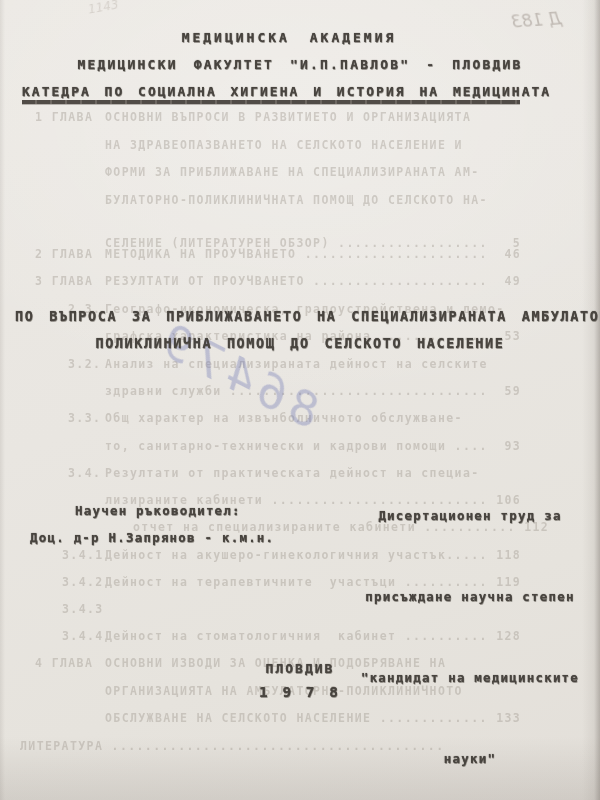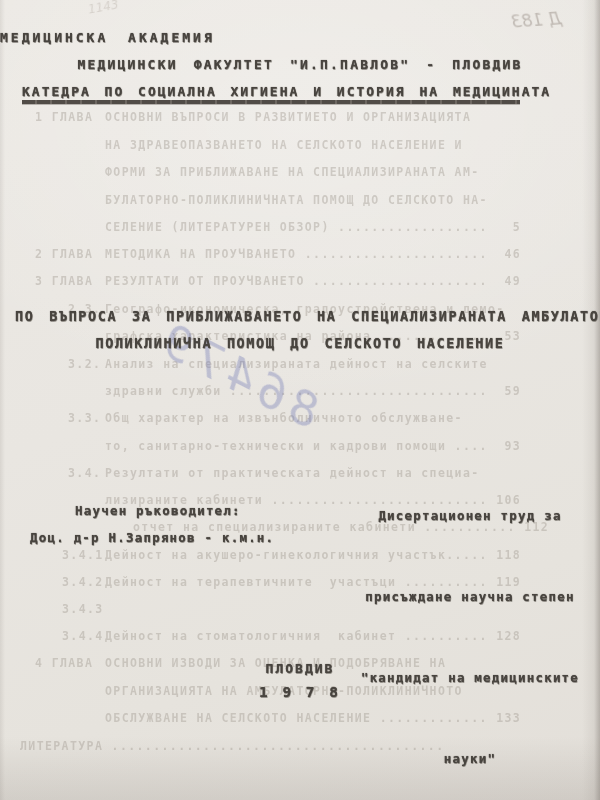--- a/index.html
+++ b/index.html
@@ -15,21 +15,21 @@
       linear-gradient(to left, rgba(120,113,106,.45) 0, rgba(160,154,147,.18) 6px, rgba(0,0,0,0) 18px),
       linear-gradient(to bottom, rgba(0,0,0,0) 92%, rgba(140,133,126,.22) 100%),
       linear-gradient(to right, rgba(150,144,138,.20) 0, rgba(0,0,0,0) 5px),
       linear-gradient(160deg,#ece9e4 0%,#e9e6e1 45%,#e6e3dd 75%,#e3dfd9 100%);
   }
   
   .tw{
     position:absolute;color:#48443f;font-weight:bold;white-space:pre;
     text-shadow:0 0 1px rgba(72,66,60,.85), .5px .5px .6px rgba(72,66,60,.45);
   }
-  .hdr1{top:30px;left:0;width:578px;text-align:left;font-size:13px;letter-spacing:3px;word-spacing:9px;}
+  .hdr1{top:30px;left:0;width:578px;text-align:center;font-size:13px;letter-spacing:3px;word-spacing:9px;}
   .hdr2{top:57px;left:0;width:600px;text-align:center;font-size:13px;letter-spacing:2.2px;word-spacing:6px;}
   .hdr3{top:84px;left:22px;font-size:13px;letter-spacing:2px;word-spacing:4px;}
   .rule{
     position:absolute;top:100px;left:22px;width:498px;height:4px;
     background:repeating-linear-gradient(90deg,#514c47 0 13px,#6e6862 13px 15px);
     box-shadow:0 1px 0 rgba(80,74,68,.35);filter:blur(.2px);
   }
   .author{top:196px;left:0;width:570px;text-align:center;font-size:14px;letter-spacing:5.5px;word-spacing:10px;}
   .title1{top:308px;left:15px;font-size:13.5px;letter-spacing:1.6px;word-spacing:5px;}
   .title2{top:335px;left:0;width:600px;text-align:center;font-size:13.5px;letter-spacing:1.6px;word-spacing:5px;}
@@ -71,21 +71,21 @@
     <span class="g-text" style="left: 105px;">НА ЗДРАВЕОПАЗВАНЕТО НА СЕЛСКОТО НАСЕЛЕНИЕ И</span>
   </div>
       <div class="g-row" style="top: 165px;">
     <span class="g-label" style="left: 35px;"></span>
     <span class="g-text" style="left: 105px;">ФОРМИ ЗА ПРИБЛИЖАВАНЕ НА СПЕЦИАЛИЗИРАНАТА АМ-</span>
   </div>
       <div class="g-row" style="top: 193px;">
     <span class="g-label" style="left: 35px;"></span>
     <span class="g-text" style="left: 105px;">БУЛАТОРНО-ПОЛИКЛИНИЧНАТА ПОМОЩ ДО СЕЛСКОТО НА-</span>
   </div>
-      <div class="g-row" style="top: 220px;">
+      <div class="g-row" style="top: 236px;">
     <span class="g-label" style="left: 35px;"></span>
     <span class="g-text" style="left: 105px;">СЕЛЕНИЕ (ЛИТЕРАТУРЕН ОБЗОР) ..................   5</span>
   </div>
       <div class="g-row" style="top: 247px;">
     <span class="g-label" style="left: 35px;">2 ГЛАВА</span>
     <span class="g-text" style="left: 105px;">МЕТОДИКА НА ПРОУЧВАНЕТО ......................  46</span>
   </div>
       <div class="g-row" style="top: 274px;">
     <span class="g-label" style="left: 35px;">3 ГЛАВА</span>
     <span class="g-text" style="left: 105px;">РЕЗУЛТАТИ ОТ ПРОУЧВАНЕТО .....................  49</span>

